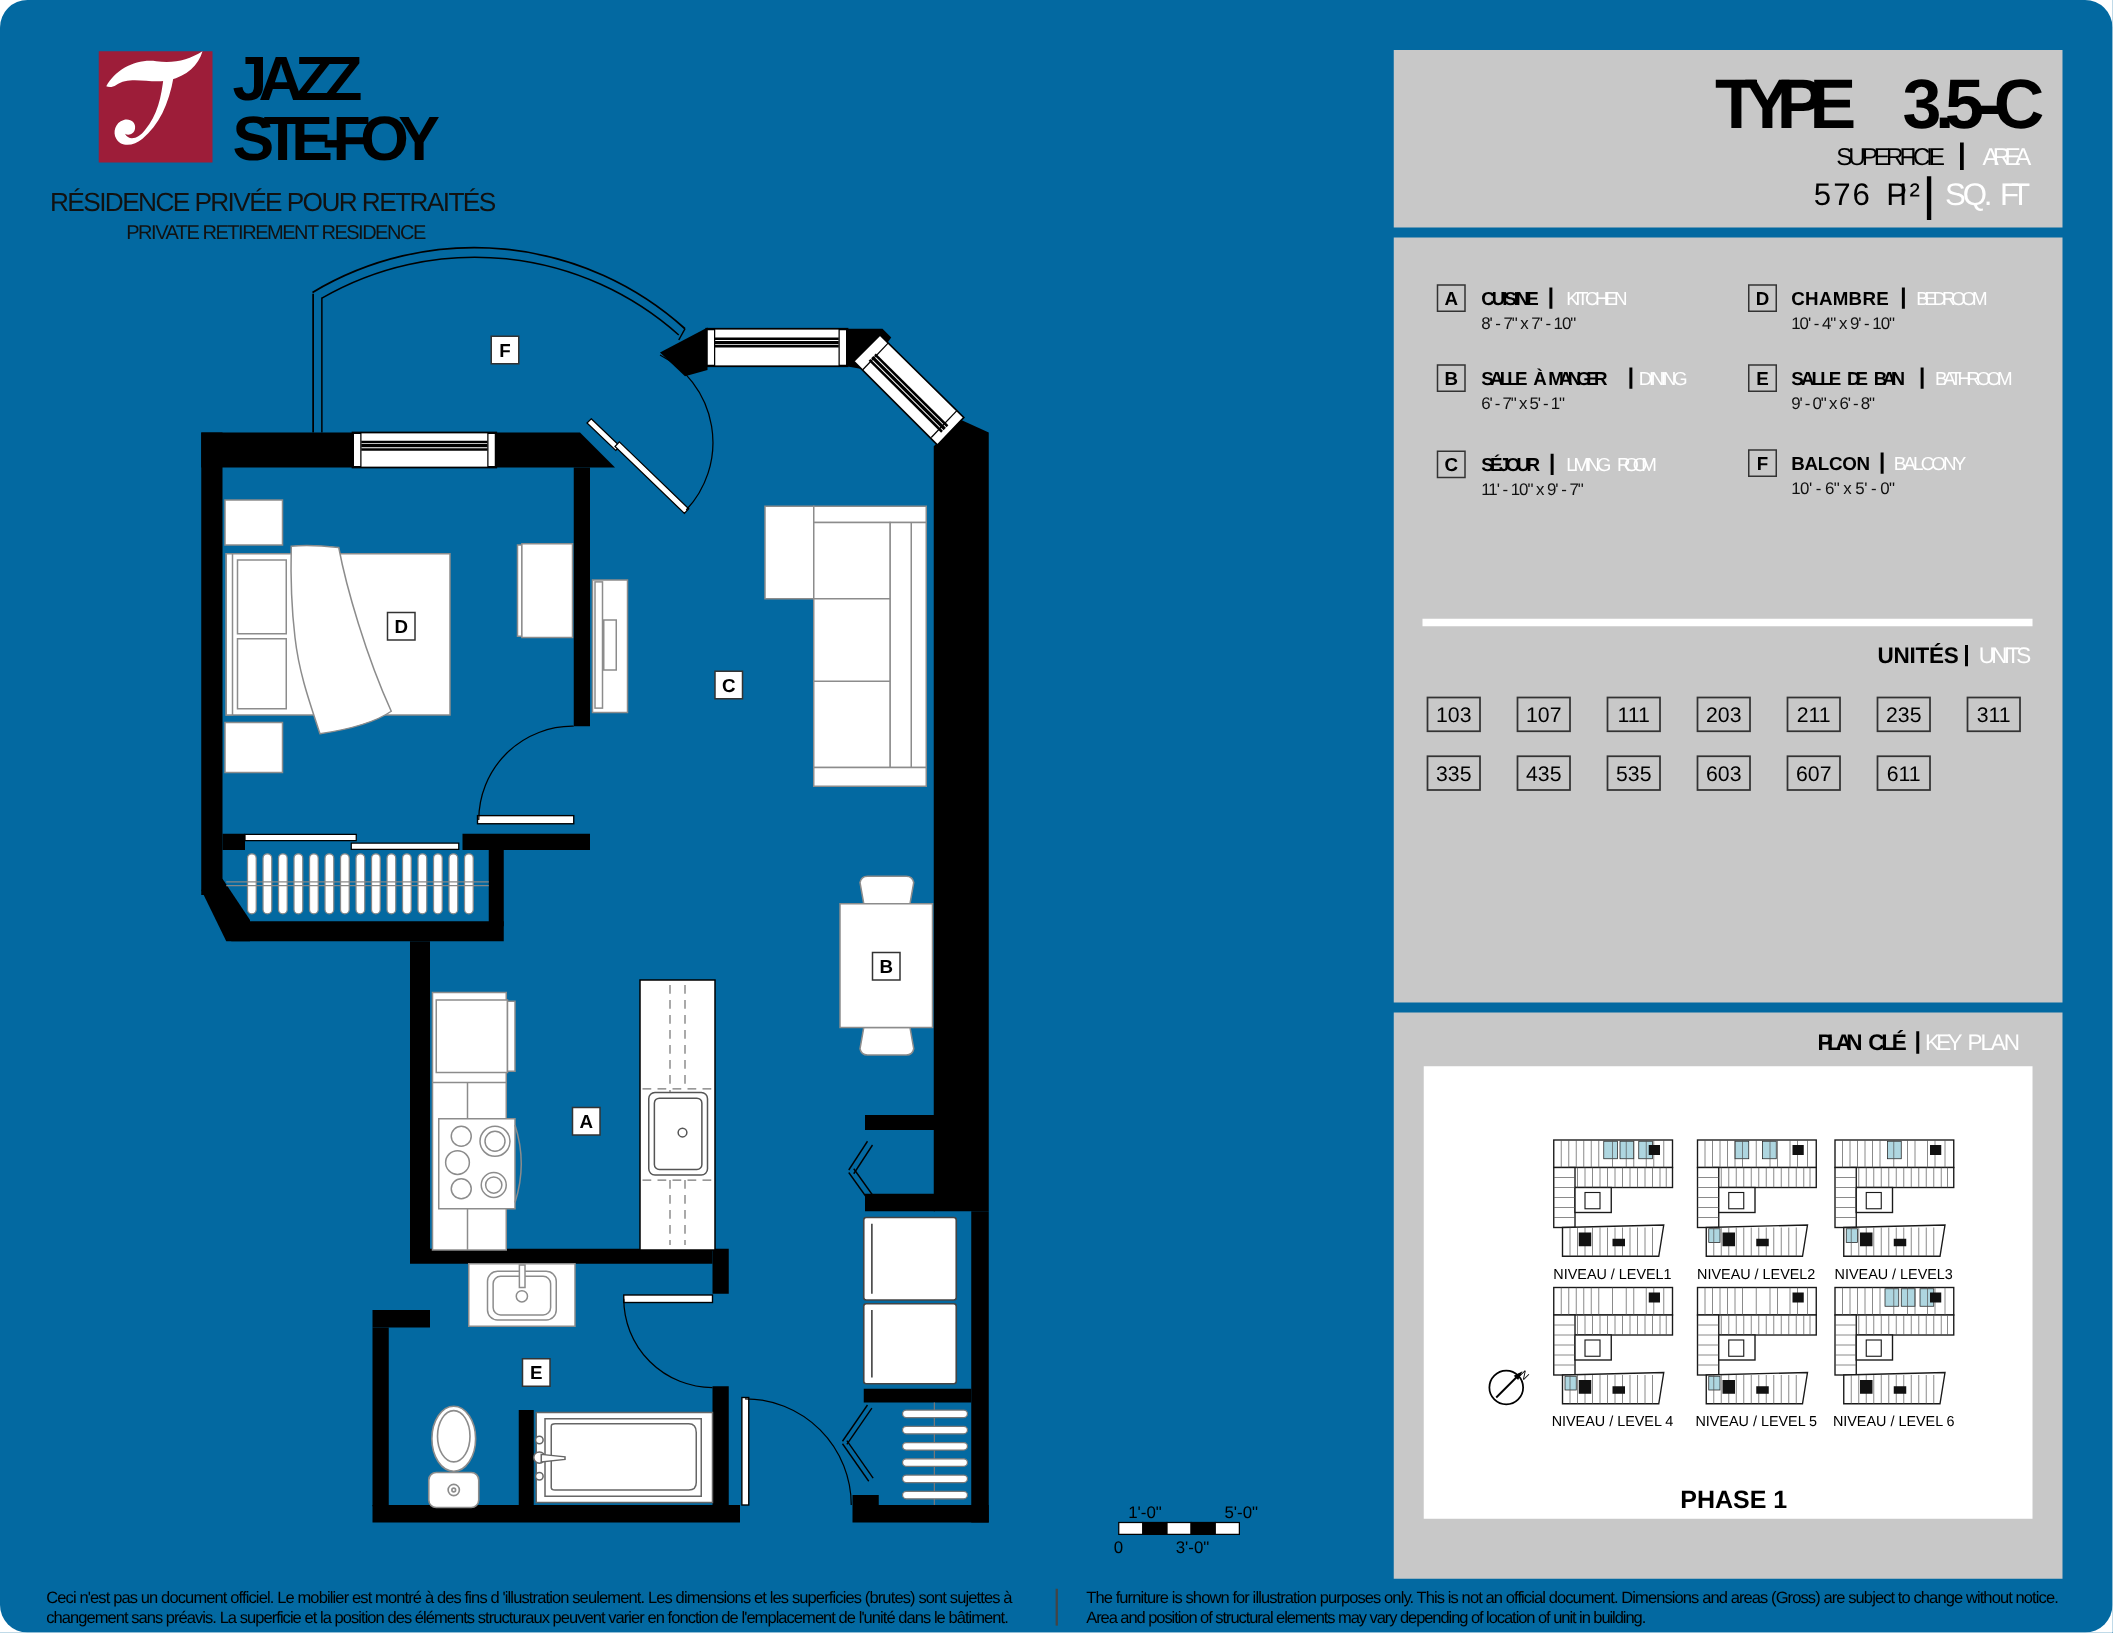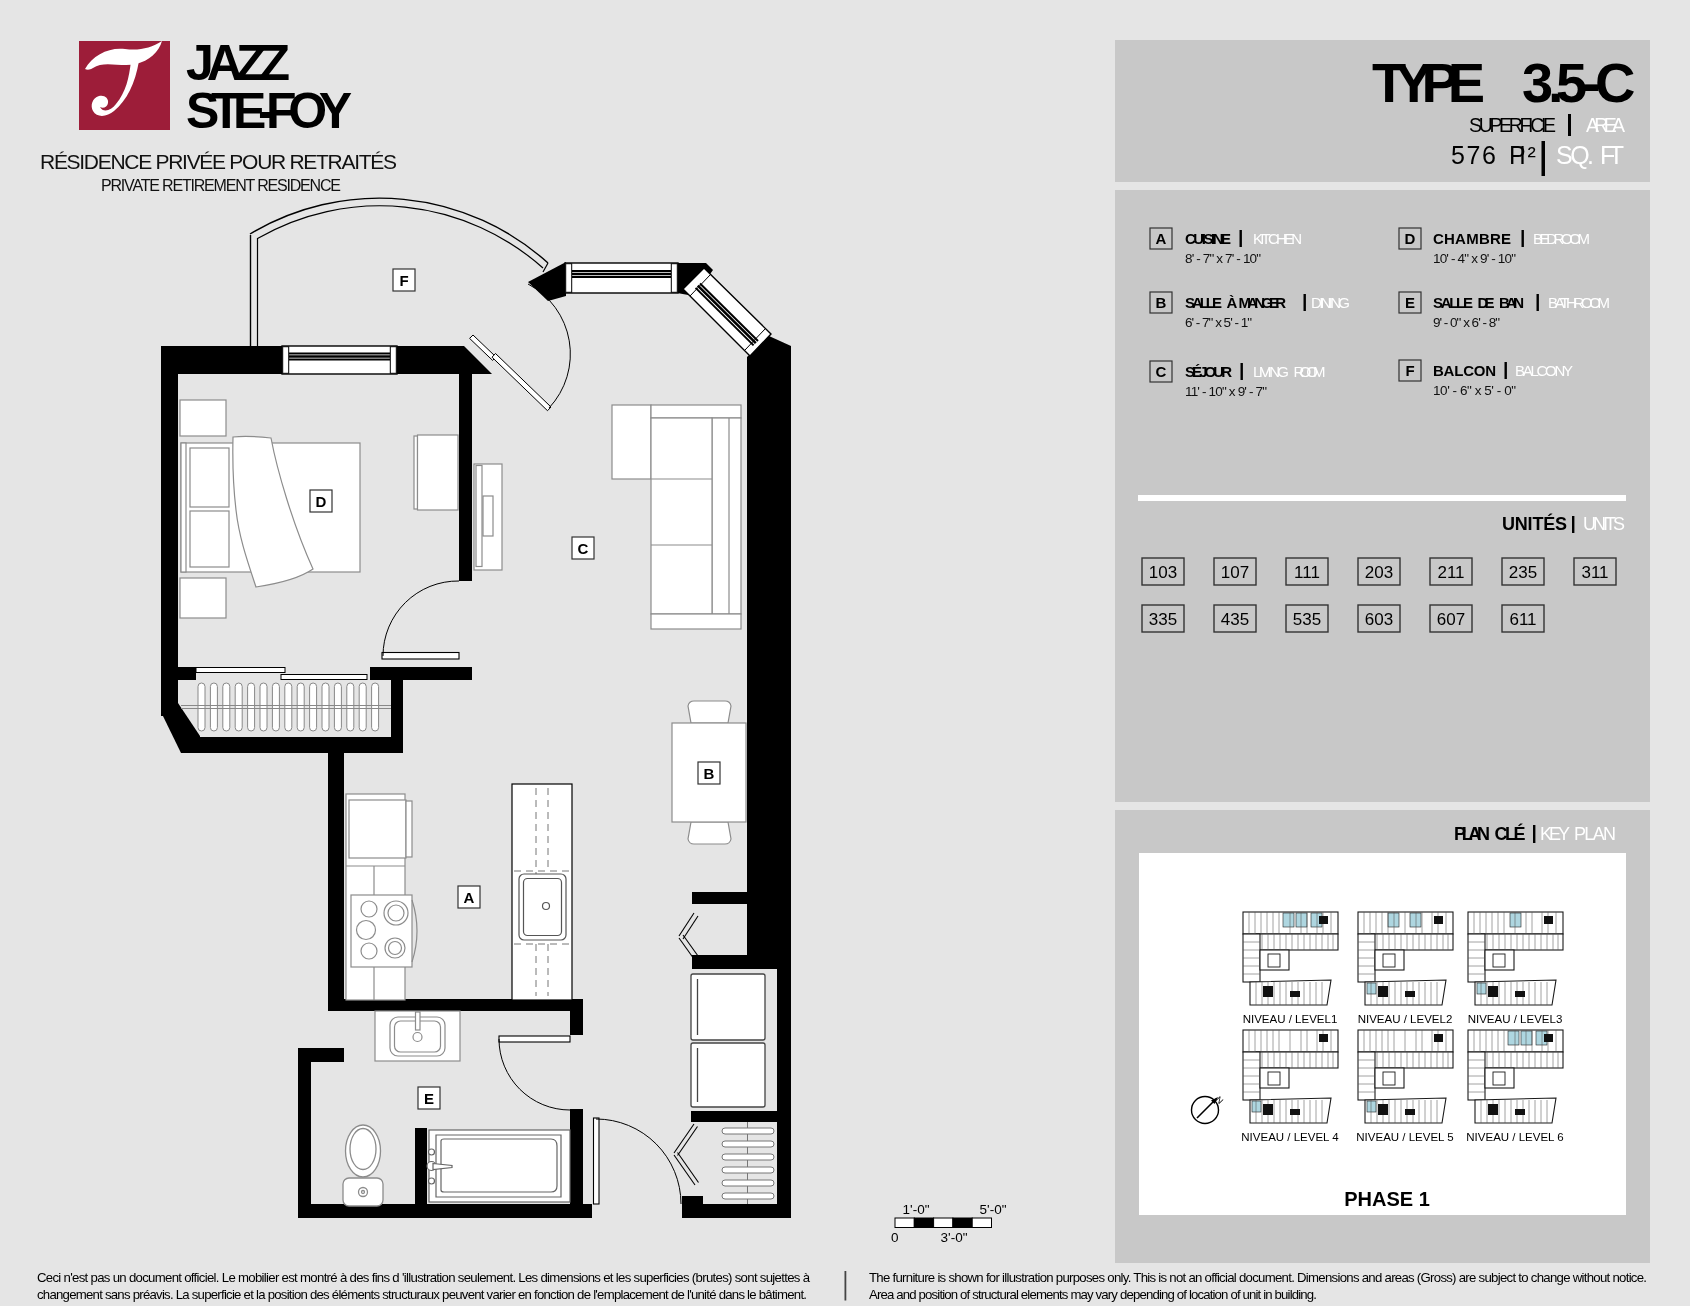--- a/index.html
+++ b/index.html
@@ -1,16 +1,16 @@
 <!DOCTYPE html>
 <html><head>
 <meta charset="utf-8">
 <style>
 html,body{margin:0;padding:0;background:#fff;}
-#page{position:relative;width:1690px;height:1306px;background:#e5e5e5;overflow:hidden;font-family:"Liberation Sans",sans-serif;}
+#page{position:relative;width:1690px;height:1306px;background:#0369a1;overflow:hidden;font-family:"Liberation Sans",sans-serif;border-radius:22px;}
 svg{position:absolute;left:0;top:0;}
 </style>
 </head>
 <body>
 <div id="page">
 <svg width="1690" height="1306" viewBox="0 0 1690 1306" font-family="Liberation Sans, sans-serif">
 
 <rect x="79" y="41" width="91" height="89" fill="#9d1d39"></rect>
 
 <path d="M85,69 C93,55 109,47 125,49 C139,51 151,48 162,41 C159,52 149,61 136,64 C121,67.5 104,60 93,68 C90,70 87,70 85,69 Z" fill="#fff"></path>

